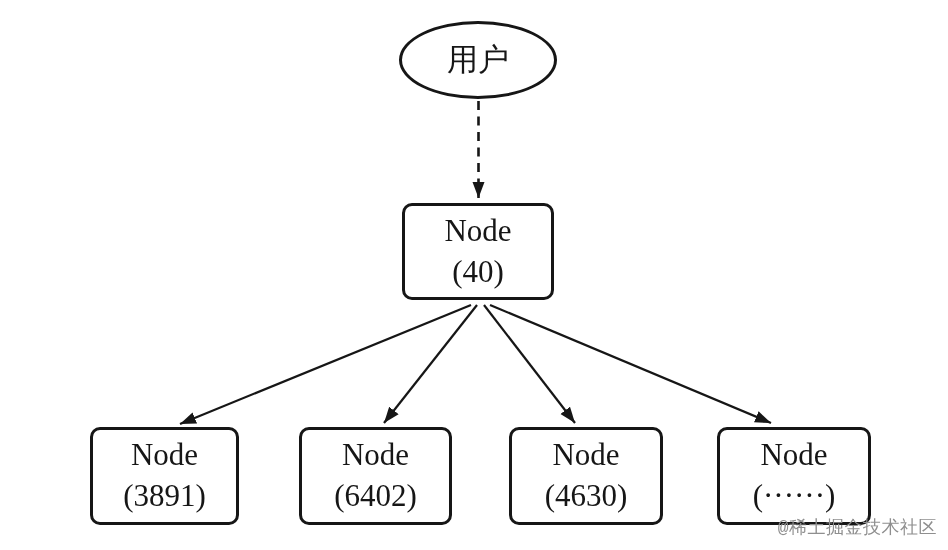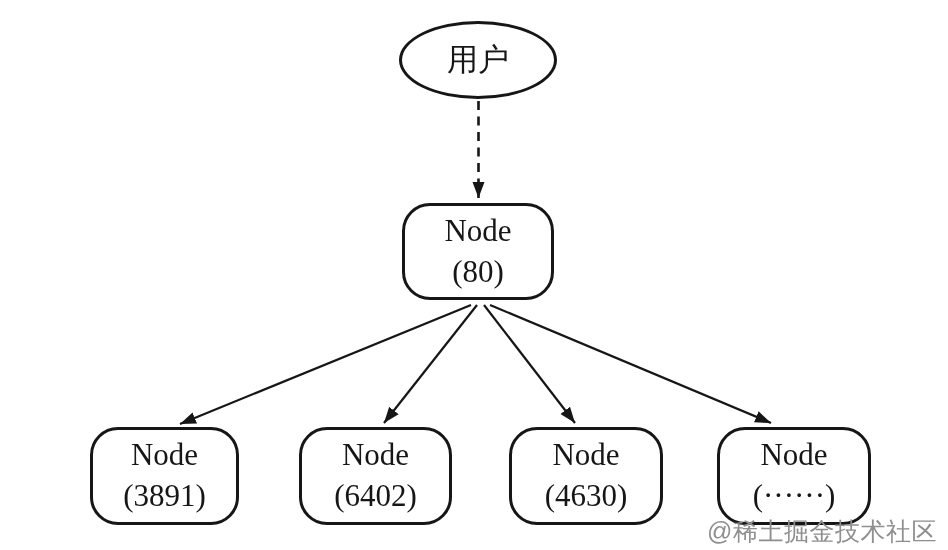--- a/index.html
+++ b/index.html
@@ -23,21 +23,21 @@
   }
   .edges {
     position: absolute;
     left: 0; top: 0;
     width: 948px; height: 550px;
   }
   .edges line { stroke: currentColor; }
   .node-box {
     position: absolute;
     border: 3px solid var(--stroke);
-    border-radius: 28px;
+    border-radius: 10px;
     background: var(--background);
     display: flex;
     flex-direction: column;
     align-items: center;
     justify-content: center;
     text-align: center;
     font-size: 31px;
     line-height: 1.32;
     color: var(--stroke);
   }
@@ -49,24 +49,24 @@
     display: flex;
     align-items: center;
     justify-content: center;
     font-size: 31px;
     color: var(--stroke);
   }
   .watermark {
     position: absolute;
     top: 515px;
     right: 11px;
-    font-size: 25px;
+    font-size: 18px;
     letter-spacing: 0.5px;
     color: var(--watermark);
-    font-family: Liberation Sans, sans-serif;
+    font-family: Liberation Mono, monospace;
   }
 </style>
 </head>
 <body>
 
 <div class="canvas">
 
   <svg class="edges" width="948" height="550" viewBox="0 0 948 550" xmlns="http://www.w3.org/2000/svg">
     <defs>
       <marker id="arrowhead" markerUnits="userSpaceOnUse" markerWidth="17" markerHeight="13" refX="16" refY="6.5" orient="auto">
@@ -79,21 +79,21 @@
     <line x1="484" y1="305" x2="575" y2="423" stroke-width="2.2" marker-end="url(#arrowhead)"></line>
     <line x1="490" y1="305" x2="771" y2="423" stroke-width="2.2" marker-end="url(#arrowhead)"></line>
   </svg>
 
   <div class="node-ellipse" style="left:399px; top:21px; width:158px; height:78px;">
     <span>用户</span>
   </div>
 
   <div class="node-box" style="left:402px; top:203px; width:152px; height:97px;">
     <span>Node</span>
-    <span>(80)</span>
+    <span>(40)</span>
   </div>
 
   <div class="node-box" style="left:90px; top:427px; width:149px; height:98px;">
     <span>Node</span>
     <span>(3891)</span>
   </div>
 
   <div class="node-box" style="left:299px; top:427px; width:153px; height:98px;">
     <span>Node</span>
     <span>(6402)</span>

